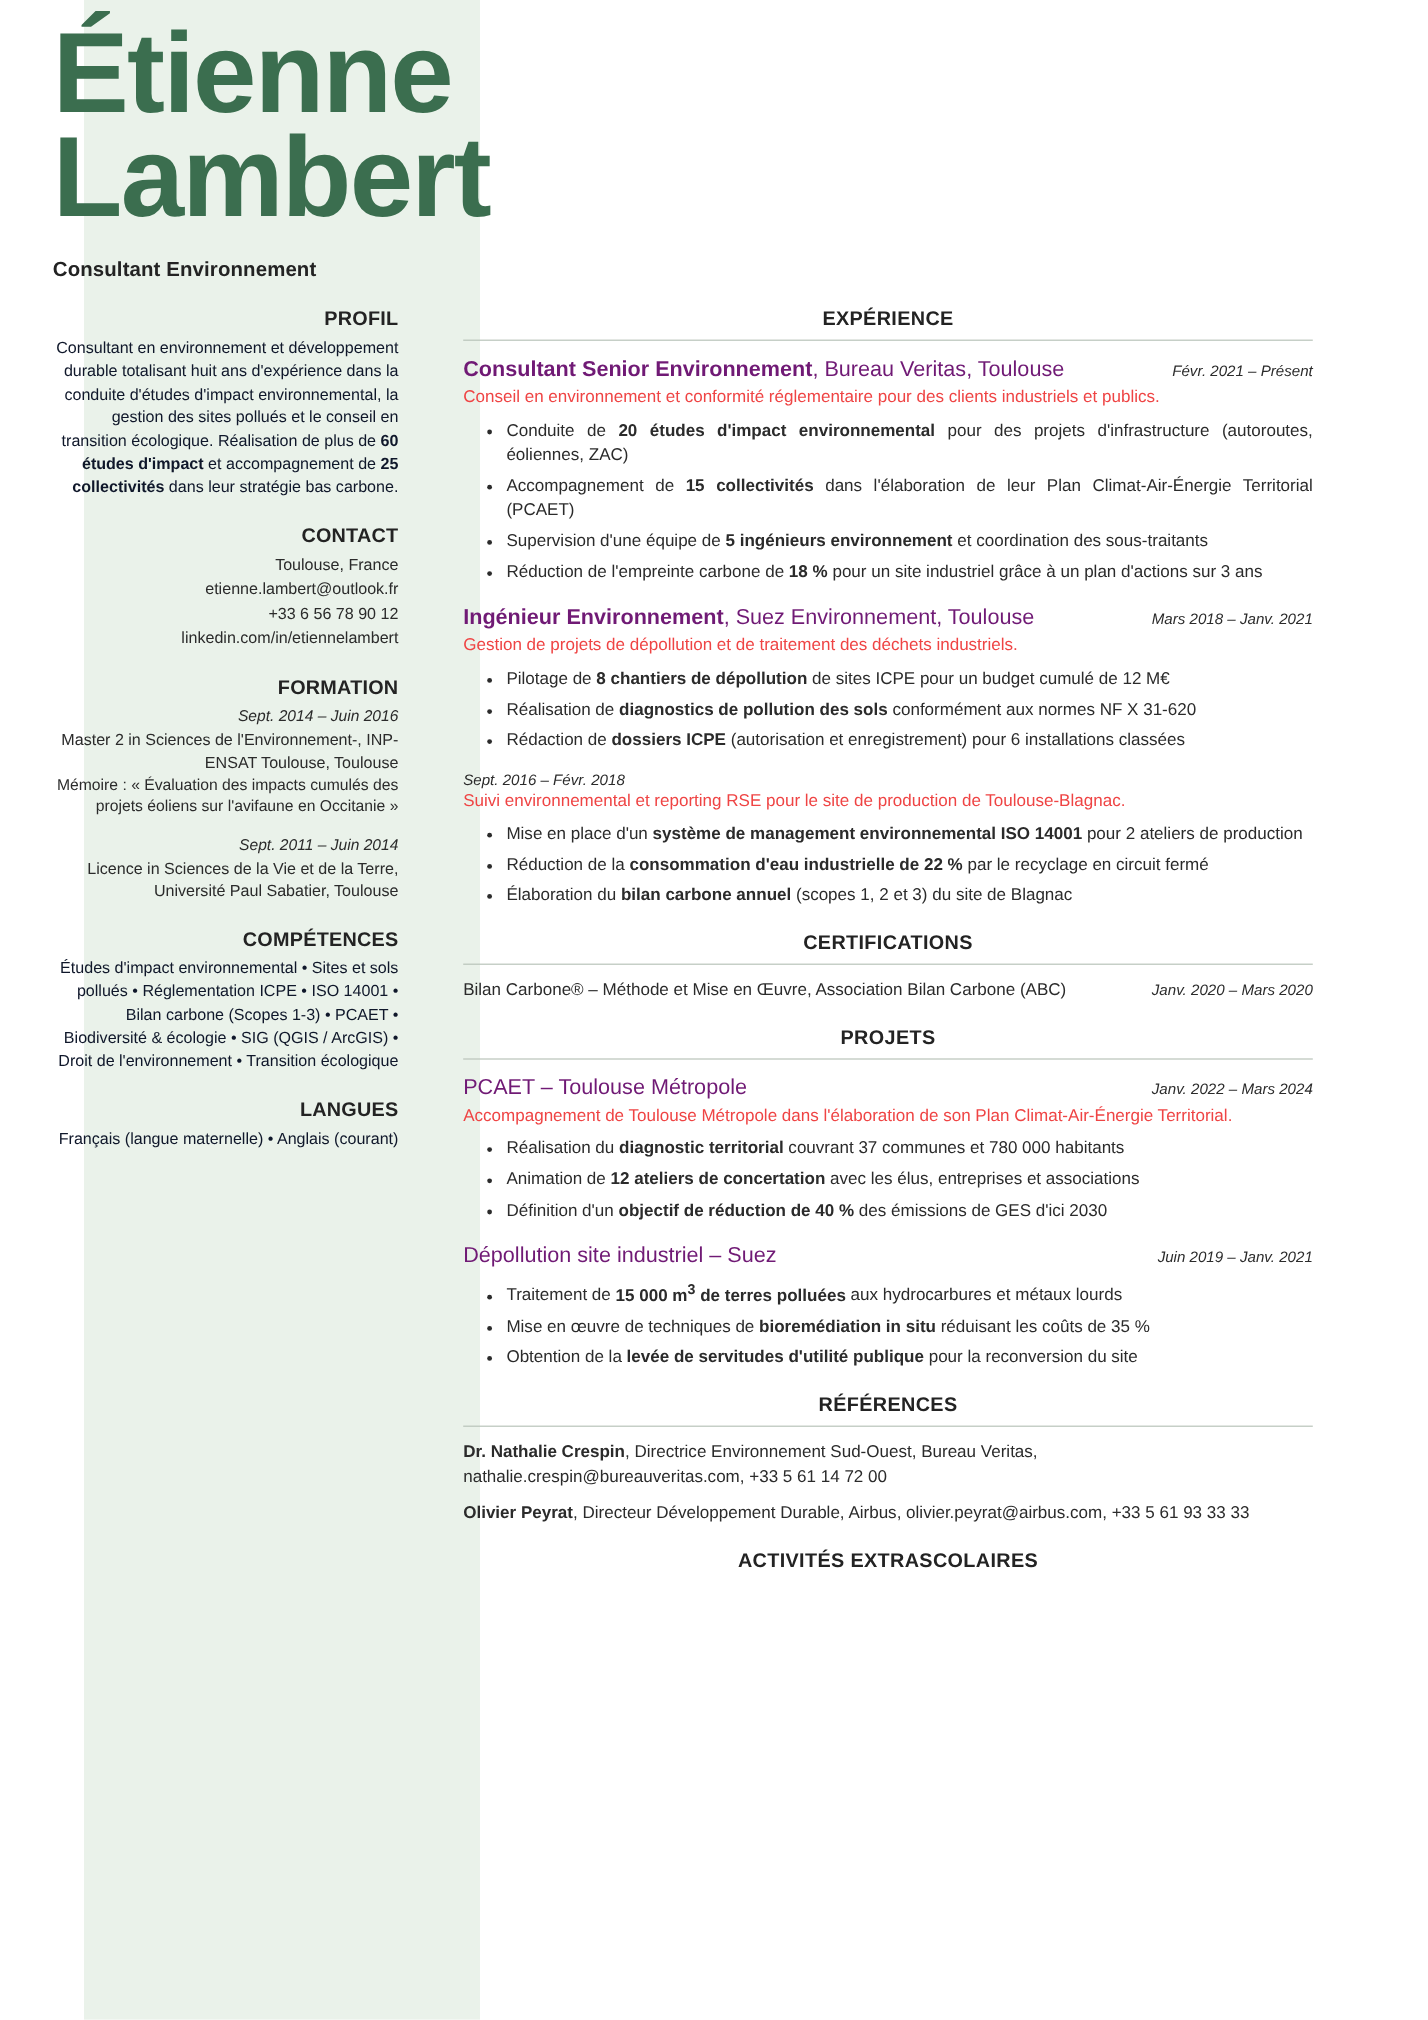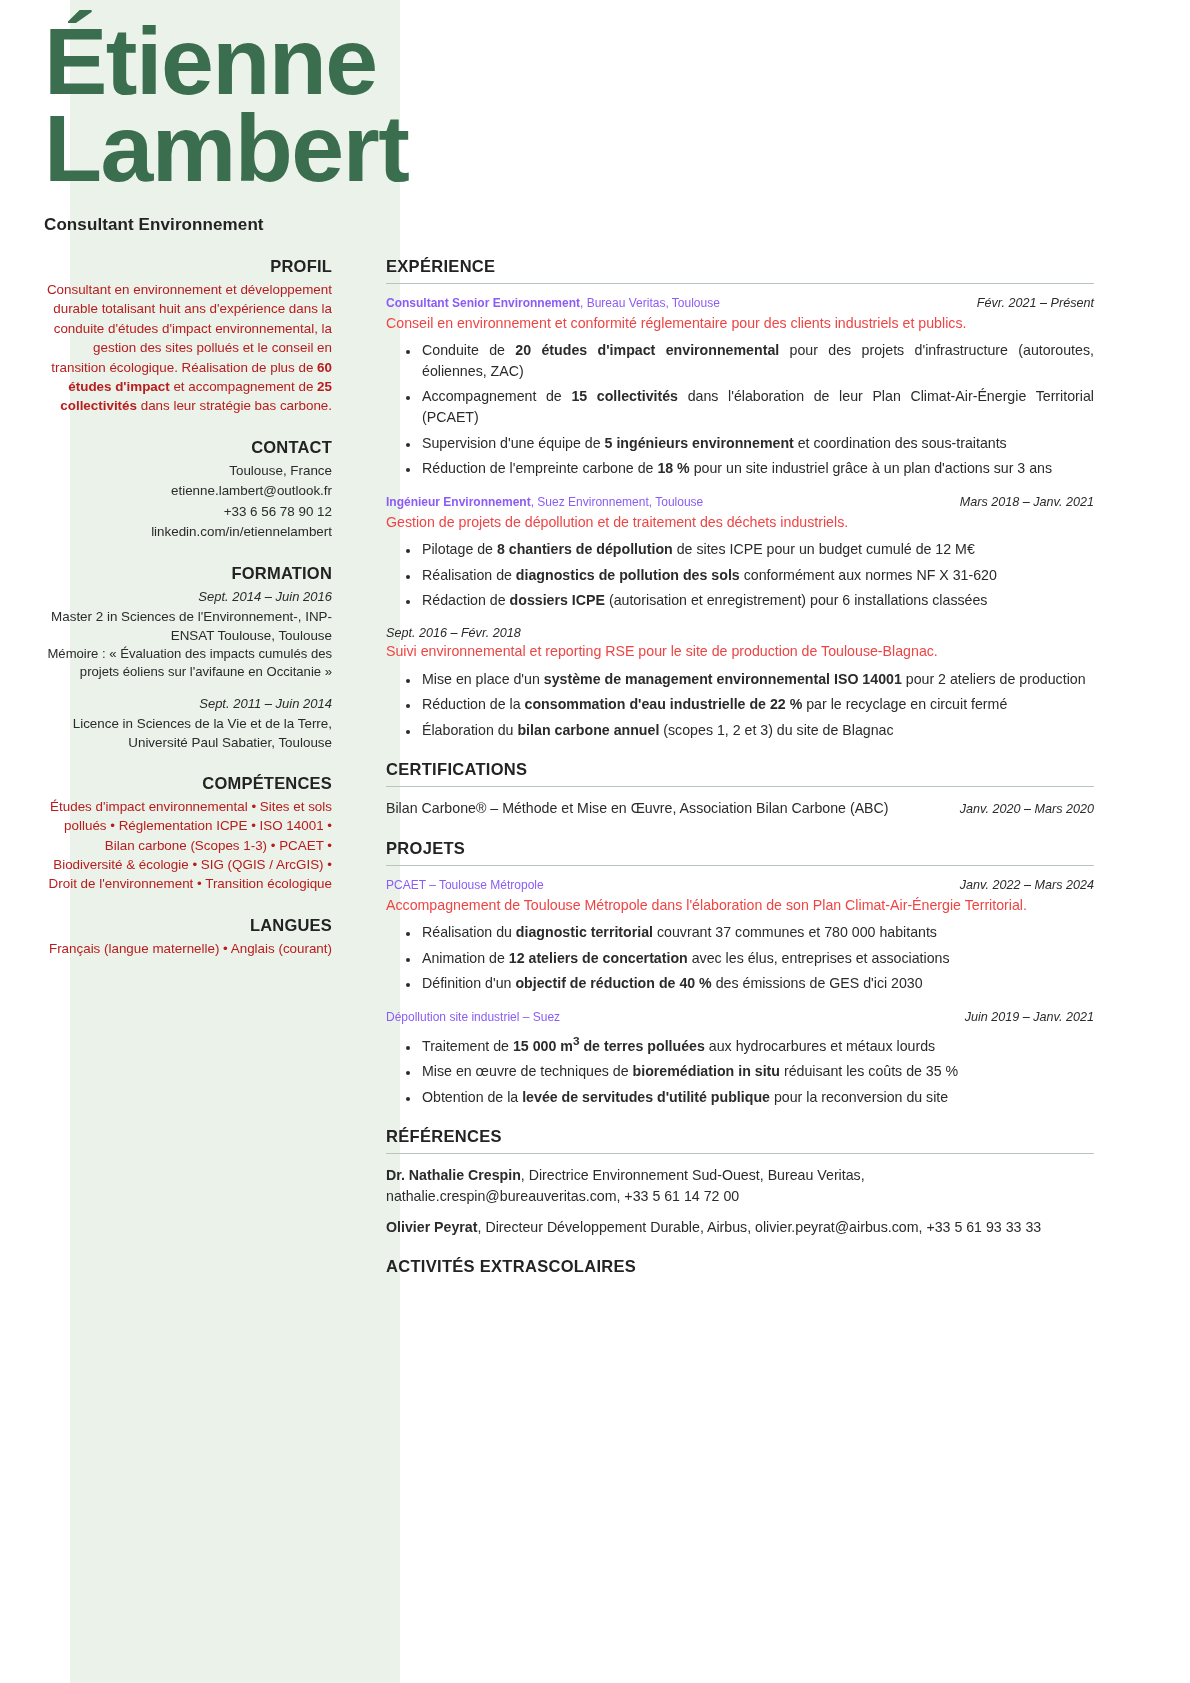--- a/index.html
+++ b/index.html
@@ -81,21 +81,21 @@
     font-size: 16.5px;
     font-weight: 700;
     color: #232323;
     letter-spacing: 0.2px;
     margin: 0 0 4px 0;
   }
   .side-block { margin-bottom: 22px; text-align: right; }
   .side-p {
     font-size: 13.4px;
     line-height: 1.45;
-    color: #b91c1c;
+    color: #0f172a;
     margin: 0;
   }
   .side-line {
     font-size: 13.4px;
     line-height: 1.52;
     color: #2b2b2b;
   }
   .side-date {
     font-size: 13px;
     font-style: italic;
@@ -115,40 +115,41 @@
   }
   b, strong { font-weight: 700; }
 
   
   .sec-h {
     font-size: 16.5px;
     font-weight: 700;
     color: #232323;
     letter-spacing: 0.3px;
     margin: 0 0 7px 0;
+    text-align: center;
   }
   .rule {
     height: 1px;
     background: #b9c4ba;
     width: 100%;
     margin: 0 0 11px 0;
   }
   .sec { margin-bottom: 20px; }
 
   .entry { margin-bottom: 15px; }
   .entry-head {
     display: flex;
     align-items: baseline;
     justify-content: space-between;
     gap: 14px;
   }
   .entry-title {
-    font-size: 12px;
+    font-size: 18px;
     line-height: 1.4;
-    color: #8b5cf6;
+    color: #701a75;
     flex: 1 1 auto;
   }
   .entry-date {
     font-size: 12.6px;
     font-style: italic;
     color: #2b2b2b;
     white-space: nowrap;
     flex: 0 0 auto;
     text-align: right;
   }

